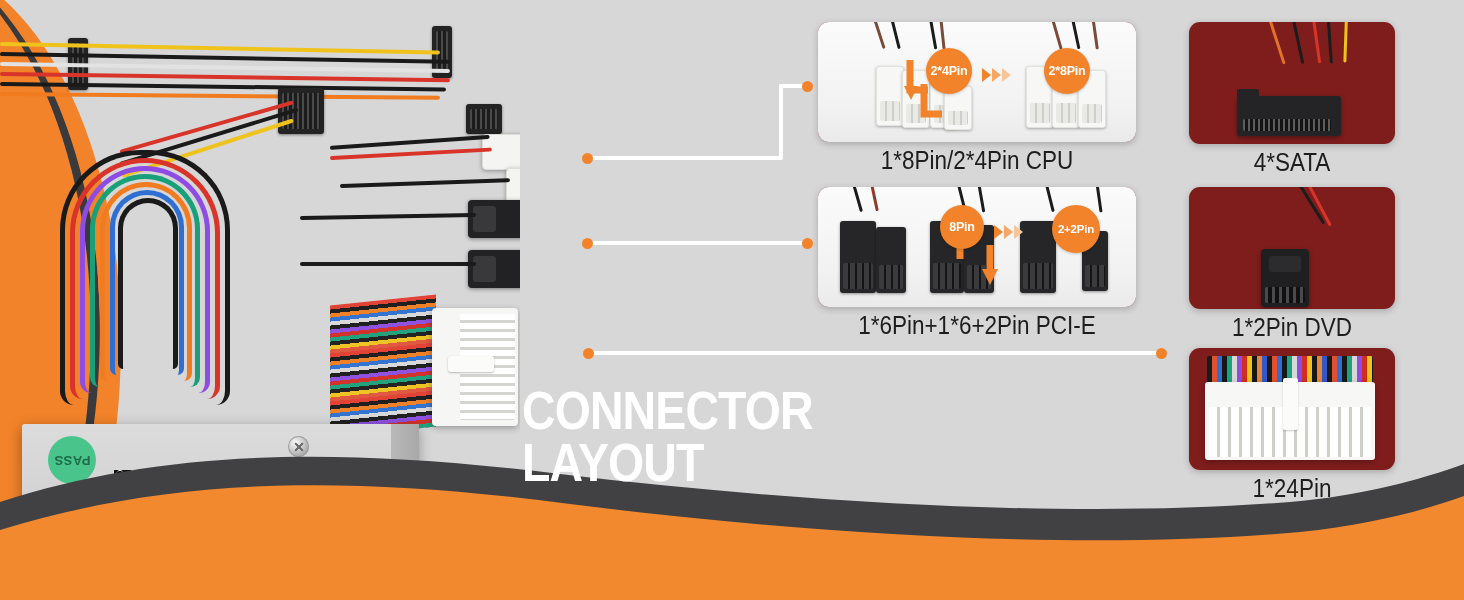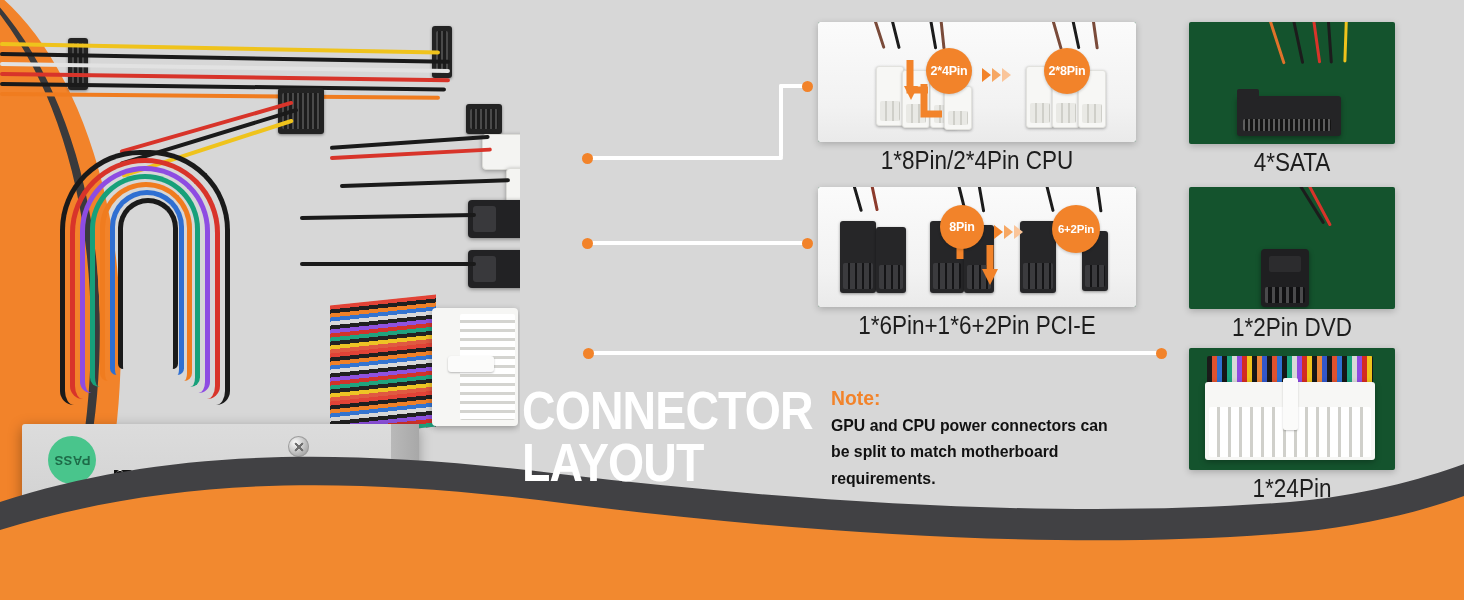--- a/index.html
+++ b/index.html
@@ -104,21 +104,21 @@
     transform:scaleX(.86);transform-origin:left top;}
 
   
   .note{position:absolute;left:831px;top:386px;width:300px;}
   .note-title{color:#f2832a;font-size:21px;font-weight:bold;line-height:1.1;
     margin-bottom:4px;transform:scaleX(.92);transform-origin:left center;}
   .note-body{color:#111;font-size:17px;font-weight:bold;line-height:1.55;
     transform:scaleX(.93);transform-origin:left center;}
 
   
-  .panel{position:absolute;background:#14532d;border-radius:2px;
+  .panel{position:absolute;background:#7f1d1d;border-radius:11px;
     box-shadow:0 2px 7px rgba(0,0,0,.22);overflow:hidden;}
   .caption{position:absolute;text-align:center;color:#1d1d1d;
     font-size:25px;line-height:1;white-space:nowrap;
     transform:scaleX(.9);}
 
   
   .cpuwrap,.pciwrap{position:absolute;inset:0;background:
     linear-gradient(180deg,#fbfbfb 0%,#f2f2f2 70%,#eaeaea 100%);}
   .plug-white{position:absolute;background:#f7f7f5;border-radius:3px;
     box-shadow:0 1px 3px rgba(0,0,0,.3);border:1px solid #e2e2de;}
@@ -243,24 +243,20 @@
   </div>
 
   <div class="band-dark"></div>
   <div class="band-orange"></div>
 
   <div class="headline">
     <div>CONNECTOR</div>
     <div>LAYOUT</div>
   </div>
 
-  <div class="note">
-    <div class="note-title">Note:</div>
-    <div class="note-body">GPU and CPU power connectors can be split to match motherboard requirements.</div>
-  </div>
 
   <div class="dot" style="left:582px;top:153px;"></div>
   <div class="hline" style="left:588px;top:156px;width:195px;"></div>
   <div class="vline" style="left:779px;top:84px;height:74px;"></div>
   <div class="hline" style="left:779px;top:84px;width:28px;"></div>
   <div class="dot" style="left:802px;top:81px;"></div>
 
   <div class="dot" style="left:582px;top:238px;"></div>
   <div class="hline" style="left:588px;top:241px;width:218px;"></div>
   <div class="dot" style="left:802px;top:238px;"></div>
@@ -355,21 +351,21 @@
         <path d="M44,30 L44,58" stroke="#f2832a" stroke-width="7" fill="none"></path>
         <path d="M36,54 L52,54 L44,70 Z" fill="#f2832a"></path>
       </svg>
 
       <div class="badge" style="left:122px;top:18px;width:44px;height:44px;">8Pin</div>
       <div class="chev" style="left:176px;top:38px;">
         <i></i>
         <i></i>
         <i></i>
       </div>
-      <div class="badge" style="left:234px;top:18px;width:48px;height:48px;font-size:11.5px;">6+2Pin</div>
+      <div class="badge" style="left:234px;top:18px;width:48px;height:48px;font-size:11.5px;">2+2Pin</div>
     </div>
   </div>
   <div class="caption" style="left:818px;top:313px;width:318px;">1*6Pin+1*6+2Pin PCI-E</div>
 
   <div class="panel" style="left:1189px;top:22px;width:206px;height:122px;">
     <div class="lead" style="left:56px;top:12px;width:60px;background:#e0722a;transform:rotate(72deg);"></div>
     <div class="lead" style="left:74px;top:8px;width:66px;background:#1c1c1c;transform:rotate(78deg);"></div>
     <div class="lead" style="left:92px;top:6px;width:68px;background:#d8342a;transform:rotate(82deg);"></div>
     <div class="lead" style="left:106px;top:6px;width:68px;background:#1c1c1c;transform:rotate(86deg);"></div>
     <div class="lead" style="left:124px;top:6px;width:66px;background:#efc31c;transform:rotate(92deg);"></div>

